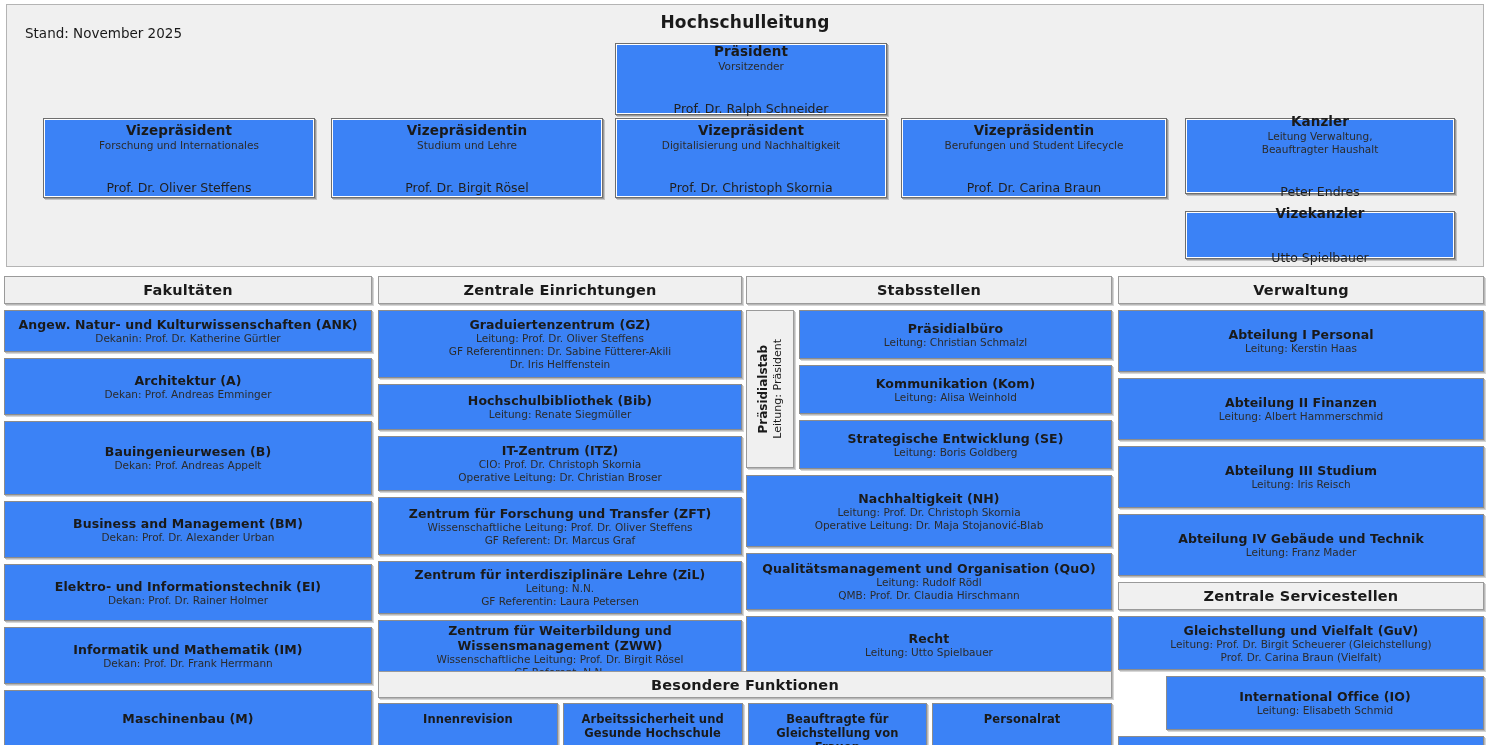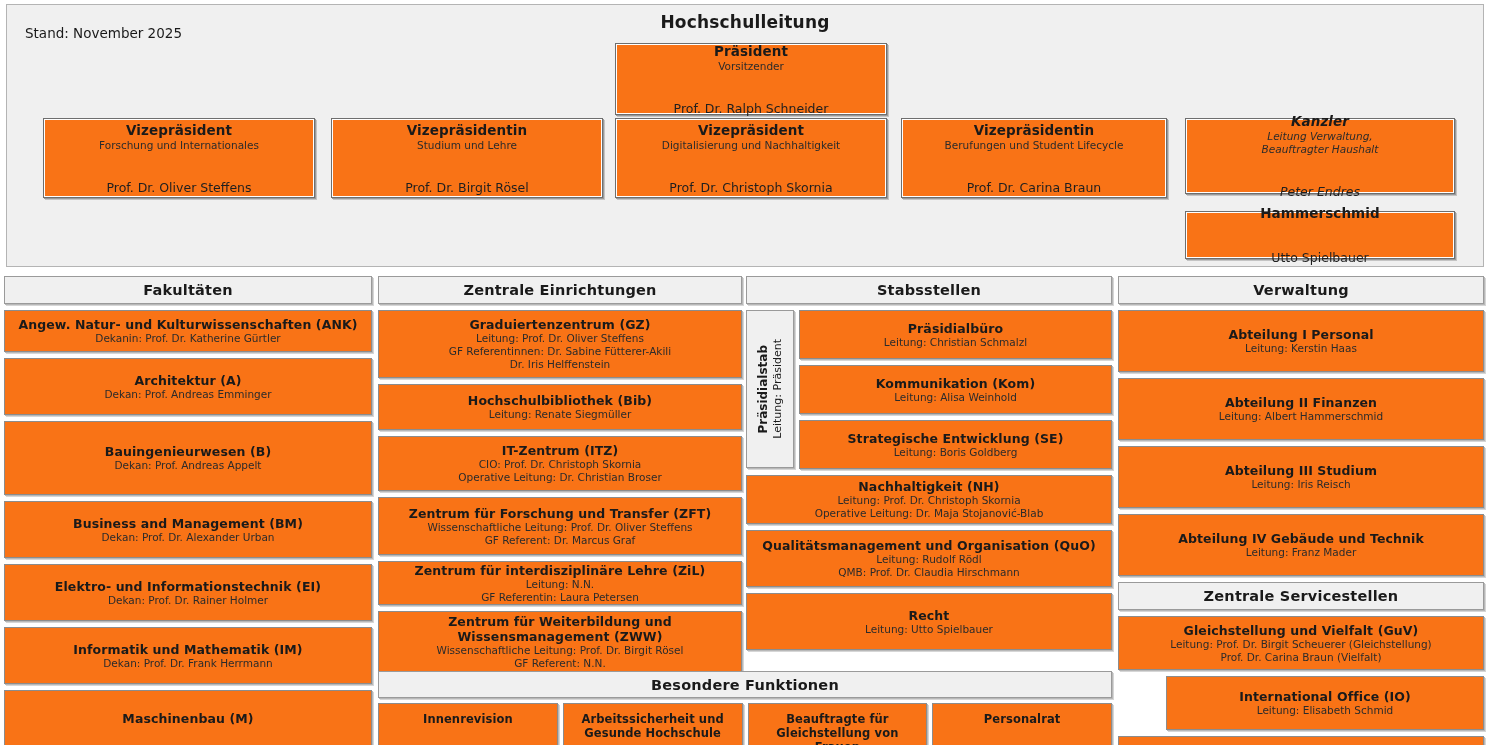--- a/index.html
+++ b/index.html
@@ -14,21 +14,21 @@
 
   .page {
     position: relative;
     width: 1490px;
     height: 745px;
     background: #ffffff;
   }
 
   
   .box {
-    background: #f97316;
+    background: #3b82f6;
     border: 1px solid #8c8c8c;
     box-shadow: 1px 1px 0 0 #b8b8b8, 2px 2px 0 0 #d6d6d6;
     display: flex;
     flex-direction: column;
     align-items: center;
     justify-content: center;
     text-align: center;
     padding: 4px 6px;
   }
   .box.heavy {
@@ -80,21 +80,21 @@
   .lead-box { position: absolute; }
   .lead-box .ttl { font-size: 13.5px; line-height: 18px; }
   .lead-box .sub { font-size: 10.5px; line-height: 13px; }
   .lead-box .sub2 { font-size: 12.5px; line-height: 16px; }
 
   #box-praesident { left: 608px; top: 38px; width: 272px; height: 72px; }
   #box-vp1        { left: 36px;  top: 113px; width: 272px; height: 80px; }
   #box-vp2        { left: 324px; top: 113px; width: 272px; height: 80px; }
   #box-vp3        { left: 608px; top: 113px; width: 272px; height: 80px; }
   #box-vp4        { left: 894px; top: 113px; width: 266px; height: 80px; }
-  #box-kanzler    { left: 1178px; top: 113px; width: 270px; height: 76px; font-style: italic; }
+  #box-kanzler    { left: 1178px; top: 113px; width: 270px; height: 76px; }
   #box-vizekanzler{ left: 1178px; top: 206px; width: 270px; height: 48px; }
 
   
   .column { position: absolute; top: 276px; }
   #col-fakultaeten      { left: 4px;    width: 368px; }
   #col-zentrale         { left: 378px;  width: 364px; }
   #col-stabsstellen     { left: 746px;  width: 366px; }
   #col-verwaltung       { left: 1118px; width: 366px; }
 
   .col-head {
@@ -194,21 +194,21 @@
     </div>
 
     <div class="box heavy lead-box" id="box-kanzler">
       <div class="ttl">Kanzler</div>
       <div class="sub">Leitung Verwaltung,</div>
       <div class="sub">Beauftragter Haushalt</div>
       <div class="sub2">Peter Endres</div>
     </div>
 
     <div class="box heavy lead-box" id="box-vizekanzler">
-      <div class="ttl">Hammerschmid</div>
+      <div class="ttl">Vizekanzler</div>
       <div class="sub2">Utto Spielbauer</div>
     </div>
   </div>
 
   <div class="column" id="col-fakultaeten">
     <div class="col-head">Fakultäten</div>
     <div id="fakultaeten-list">
         <div class="box unit" style="height: 42px;">
           <div class="ttl">Angew. Natur- und Kulturwissenschaften (ANK)</div>
           <div class="sub">Dekanin: Prof. Dr. Katherine Gürtler</div>
@@ -255,21 +255,21 @@
         <div class="box unit" style="height: 55px;">
           <div class="ttl">IT-Zentrum (ITZ)</div>
           <div class="sub">CIO: Prof. Dr. Christoph Skornia</div>
           <div class="sub">Operative Leitung: Dr. Christian Broser</div>
         </div>
         <div class="box unit" style="height: 58px;">
           <div class="ttl">Zentrum für Forschung und Transfer (ZFT)</div>
           <div class="sub">Wissenschaftliche Leitung: Prof. Dr. Oliver Steffens</div>
           <div class="sub">GF Referent: Dr. Marcus Graf</div>
         </div>
-        <div class="box unit" style="height: 44px;">
+        <div class="box unit" style="height: 53px;">
           <div class="ttl">Zentrum für interdisziplinäre Lehre (ZiL)</div>
           <div class="sub">Leitung: N.N.</div>
           <div class="sub">GF Referentin: Laura Petersen</div>
         </div>
         <div class="box unit" style="height: 62px;">
           <div class="ttl">Zentrum für Weiterbildung und</div>
           <div class="ttl">Wissensmanagement (ZWW)</div>
           <div class="sub">Wissenschaftliche Leitung: Prof. Dr. Birgit Rösel</div>
           <div class="sub">GF Referent: N.N.</div>
         </div>
@@ -292,21 +292,21 @@
             <div class="ttl">Kommunikation (Kom)</div>
             <div class="sub">Leitung: Alisa Weinhold</div>
           </div>
           <div class="box unit" style="height: 49px;">
             <div class="ttl">Strategische Entwicklung (SE)</div>
             <div class="sub">Leitung: Boris Goldberg</div>
           </div>
         </div>
     </div>
     <div id="stabs-rest">
-        <div class="box unit" style="height: 49px;">
+        <div class="box unit" style="height: 72px;">
           <div class="ttl">Nachhaltigkeit (NH)</div>
           <div class="sub">Leitung: Prof. Dr. Christoph Skornia</div>
           <div class="sub">Operative Leitung: Dr. Maja Stojanović-Blab</div>
         </div>
         <div class="box unit" style="height: 57px;">
           <div class="ttl">Qualitätsmanagement und Organisation (QuO)</div>
           <div class="sub">Leitung: Rudolf Rödl</div>
           <div class="sub">QMB: Prof. Dr. Claudia Hirschmann</div>
         </div>
         <div class="box unit" style="height: 57px;">

